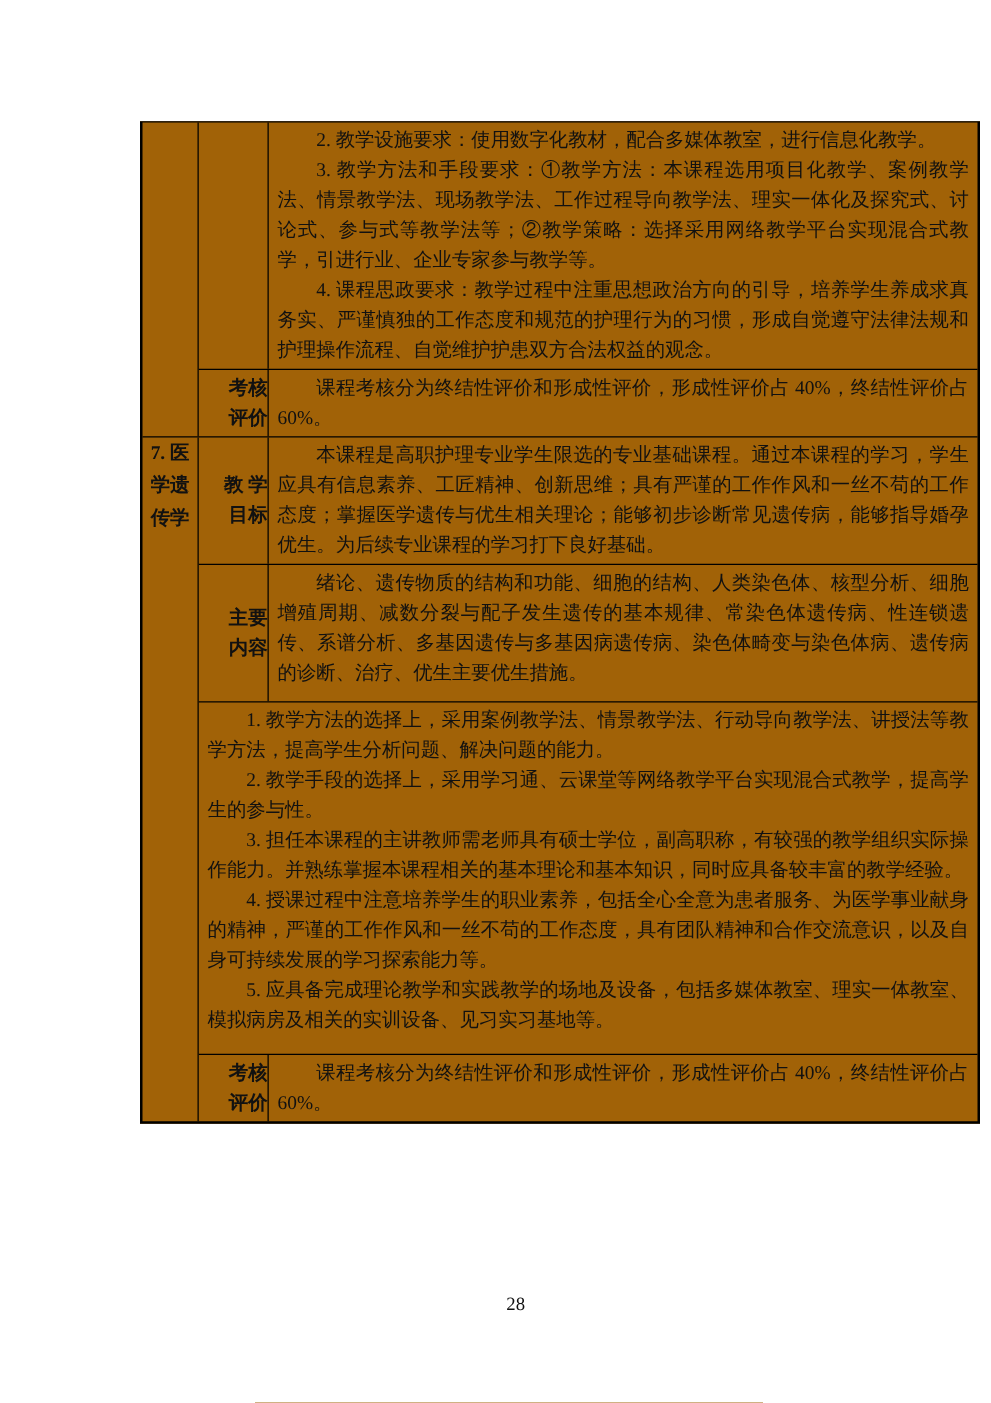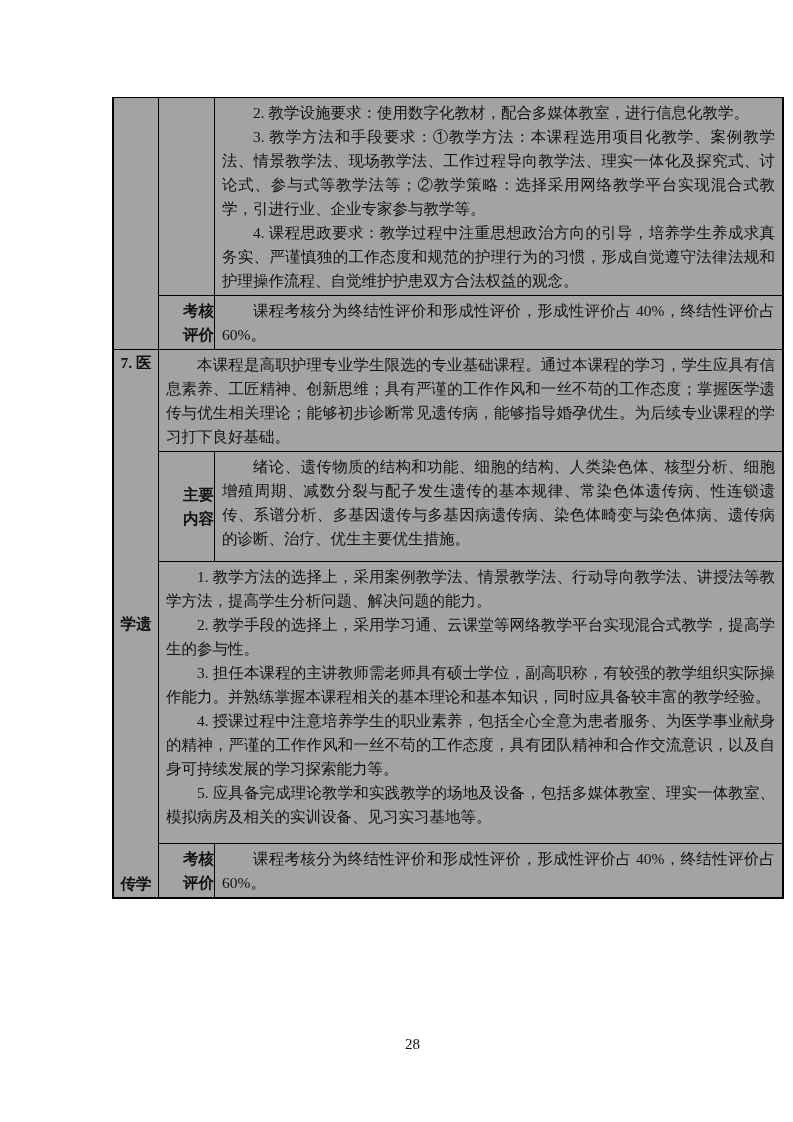--- a/index.html
+++ b/index.html
@@ -5,27 +5,27 @@
   html,body{margin:0;padding:0;}
   body{
     width:793px;height:1122px;background:#ffffff;color:#111;
     font-family:"Liberation Serif","DejaVu Serif",serif;
     position:relative;overflow:hidden;
   }
   .page{position:absolute;inset:0;}
   .doc-table{
     position:absolute;left:112px;top:97px;width:672px;
     border:2px solid #000;border-top-width:1px;
-    box-sizing:border-box;background:#a3a3a3;
+    box-sizing:border-box;background:#a16207;
   }
   .section{display:flex;align-items:stretch;}
   .section + .section{border-top:1px solid #000;}
   .course-cell{
     width:44px;flex:none;border-right:1px solid #000;
-    display:flex;flex-direction:column;justify-content:space-between;align-items:center;
+    display:flex;flex-direction:column;justify-content:flex-start;align-items:center;
     font-weight:bold;font-size:15.5px;line-height:26px;
     text-align:left;letter-spacing:0;
   }
   .rows{flex:1;min-width:0;display:flex;flex-direction:column;}
   .row{display:flex;align-items:stretch;}
   .row + .row{border-top:1px solid #000;}
   .label-cell{
     width:55px;flex:none;border-right:1px solid #000;
     display:flex;flex-direction:column;justify-content:center;align-items:flex-end;
     font-weight:bold;font-size:15.5px;line-height:24px;white-space:pre;
@@ -81,20 +81,21 @@
     </div>
 
     <div class="section">
       <div class="course-cell">
           <div>7. 医</div>
           <div>学遗</div>
           <div>传学</div>
         </div>
       <div class="rows" id="rows-b">
           <div class="row">
+            <div class="label-cell"><div>教 学</div><div>目标</div></div>
             <div class="content-cell">
               <p>本课程是高职护理专业学生限选的专业基础课程。通过本课程的学习，学生应具有信息素养、工匠精神、创新思维；具有严谨的工作作风和一丝不苟的工作态度；掌握医学遗传与优生相关理论；能够初步诊断常见遗传病，能够指导婚孕优生。为后续专业课程的学习打下良好基础。</p>
             </div>
           </div>
           <div class="row">
             <div class="label-cell"><div>主要</div><div>内容</div></div>
             <div class="content-cell">
               <p>绪论、遗传物质的结构和功能、细胞的结构、人类染色体、核型分析、细胞增殖周期、减数分裂与配子发生遗传的基本规律、常染色体遗传病、性连锁遗传、系谱分析、多基因遗传与多基因病遗传病、染色体畸变与染色体病、遗传病的诊断、治疗、优生主要优生措施。</p>
             </div>
           </div>

